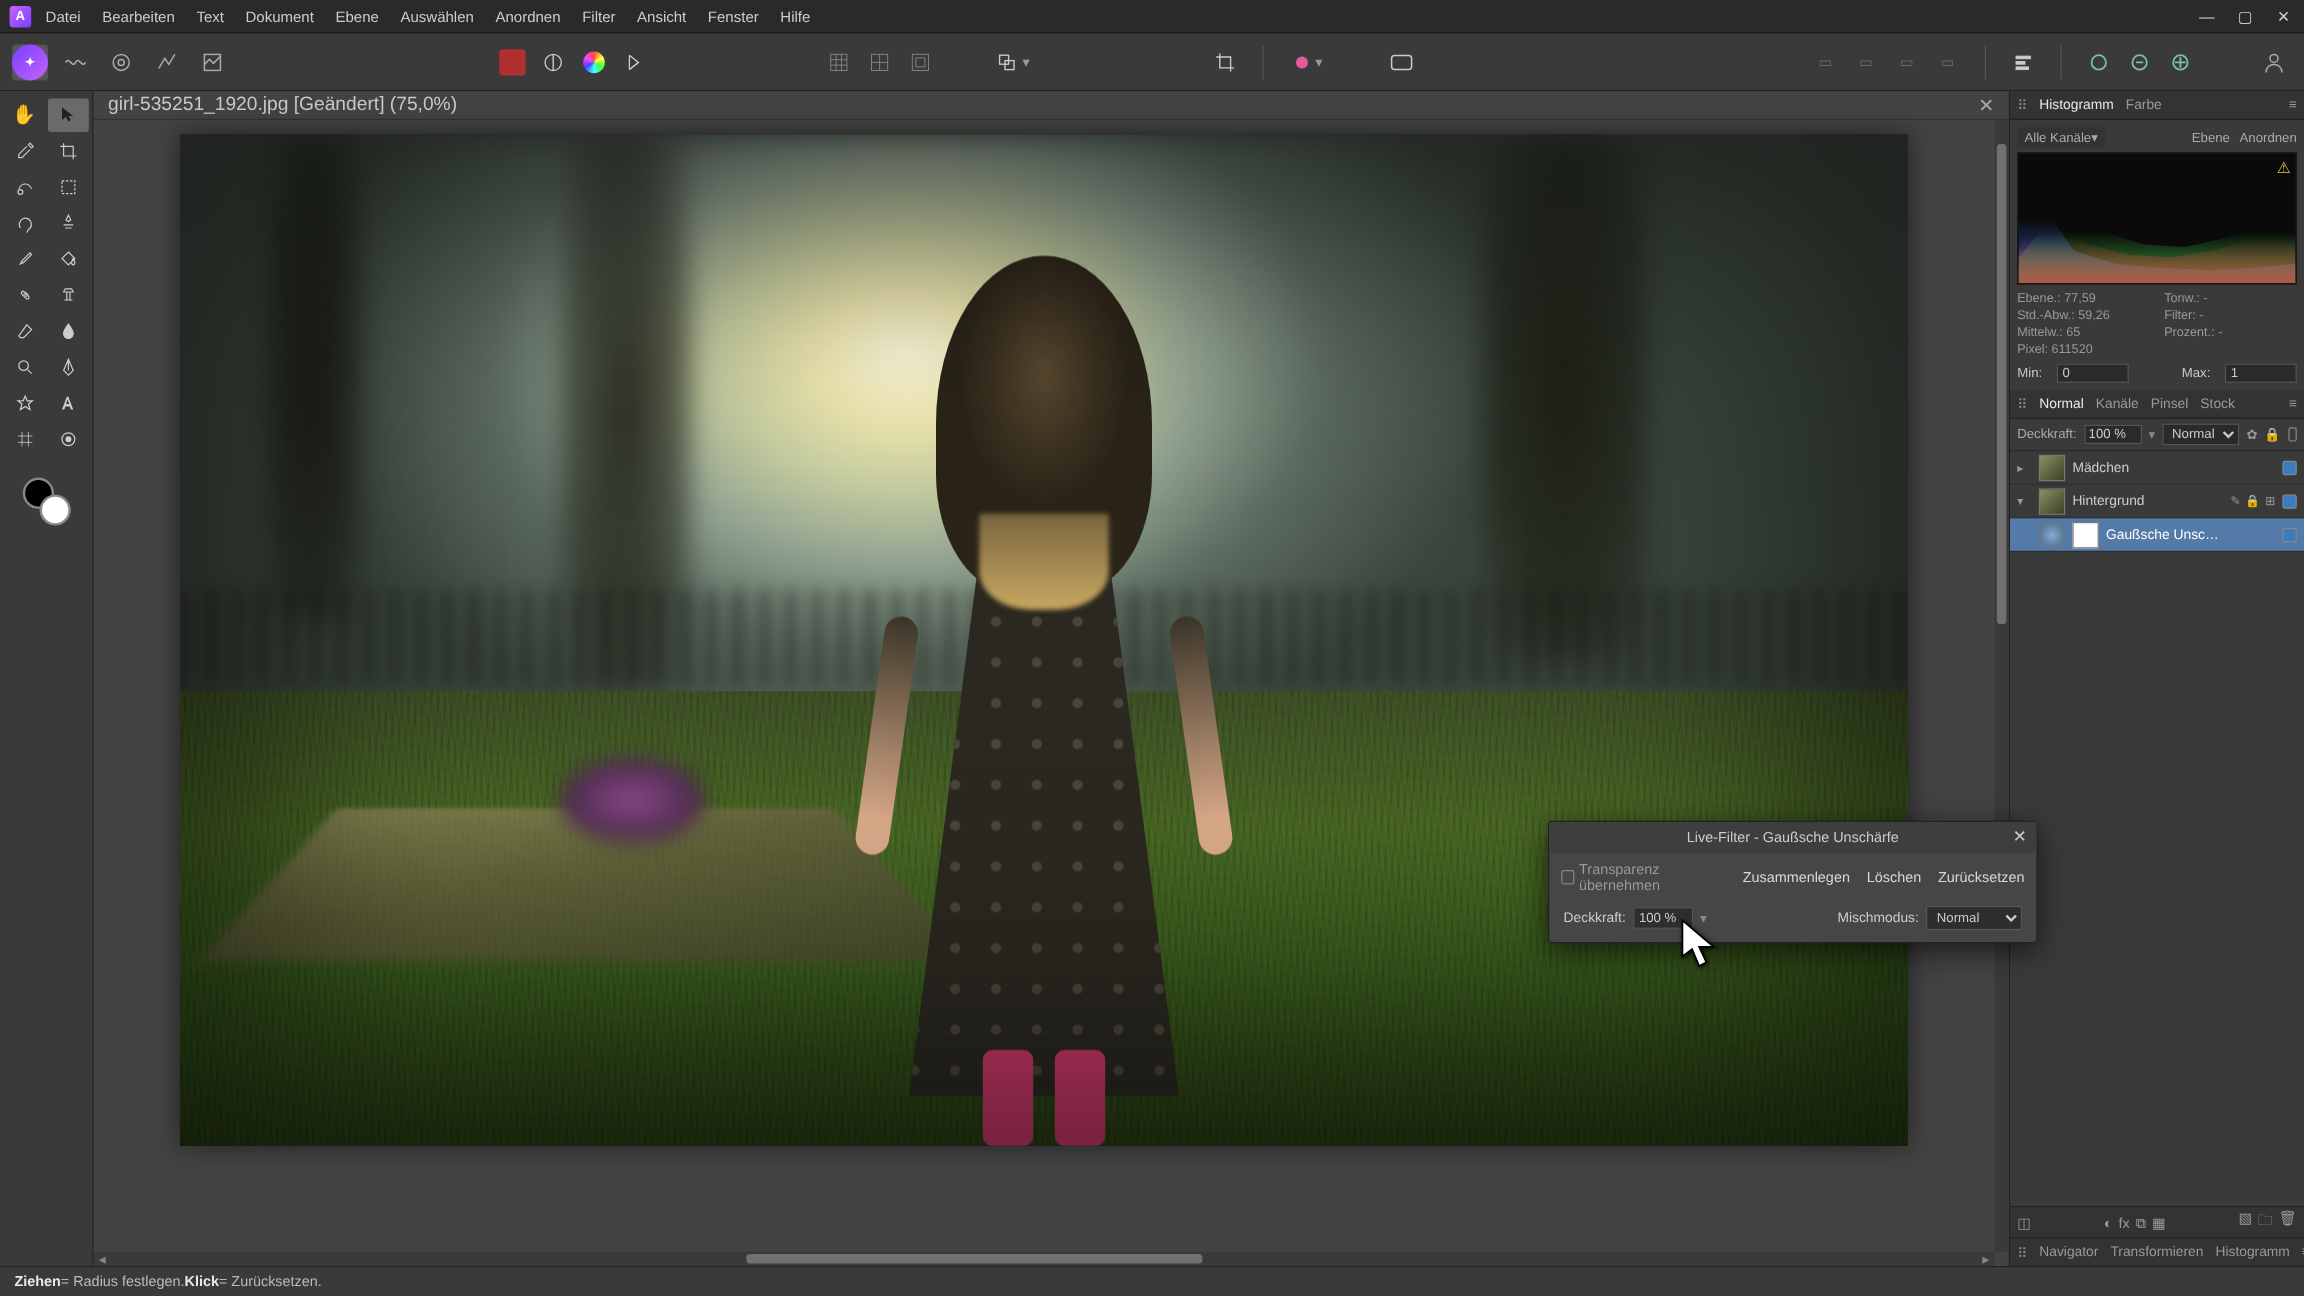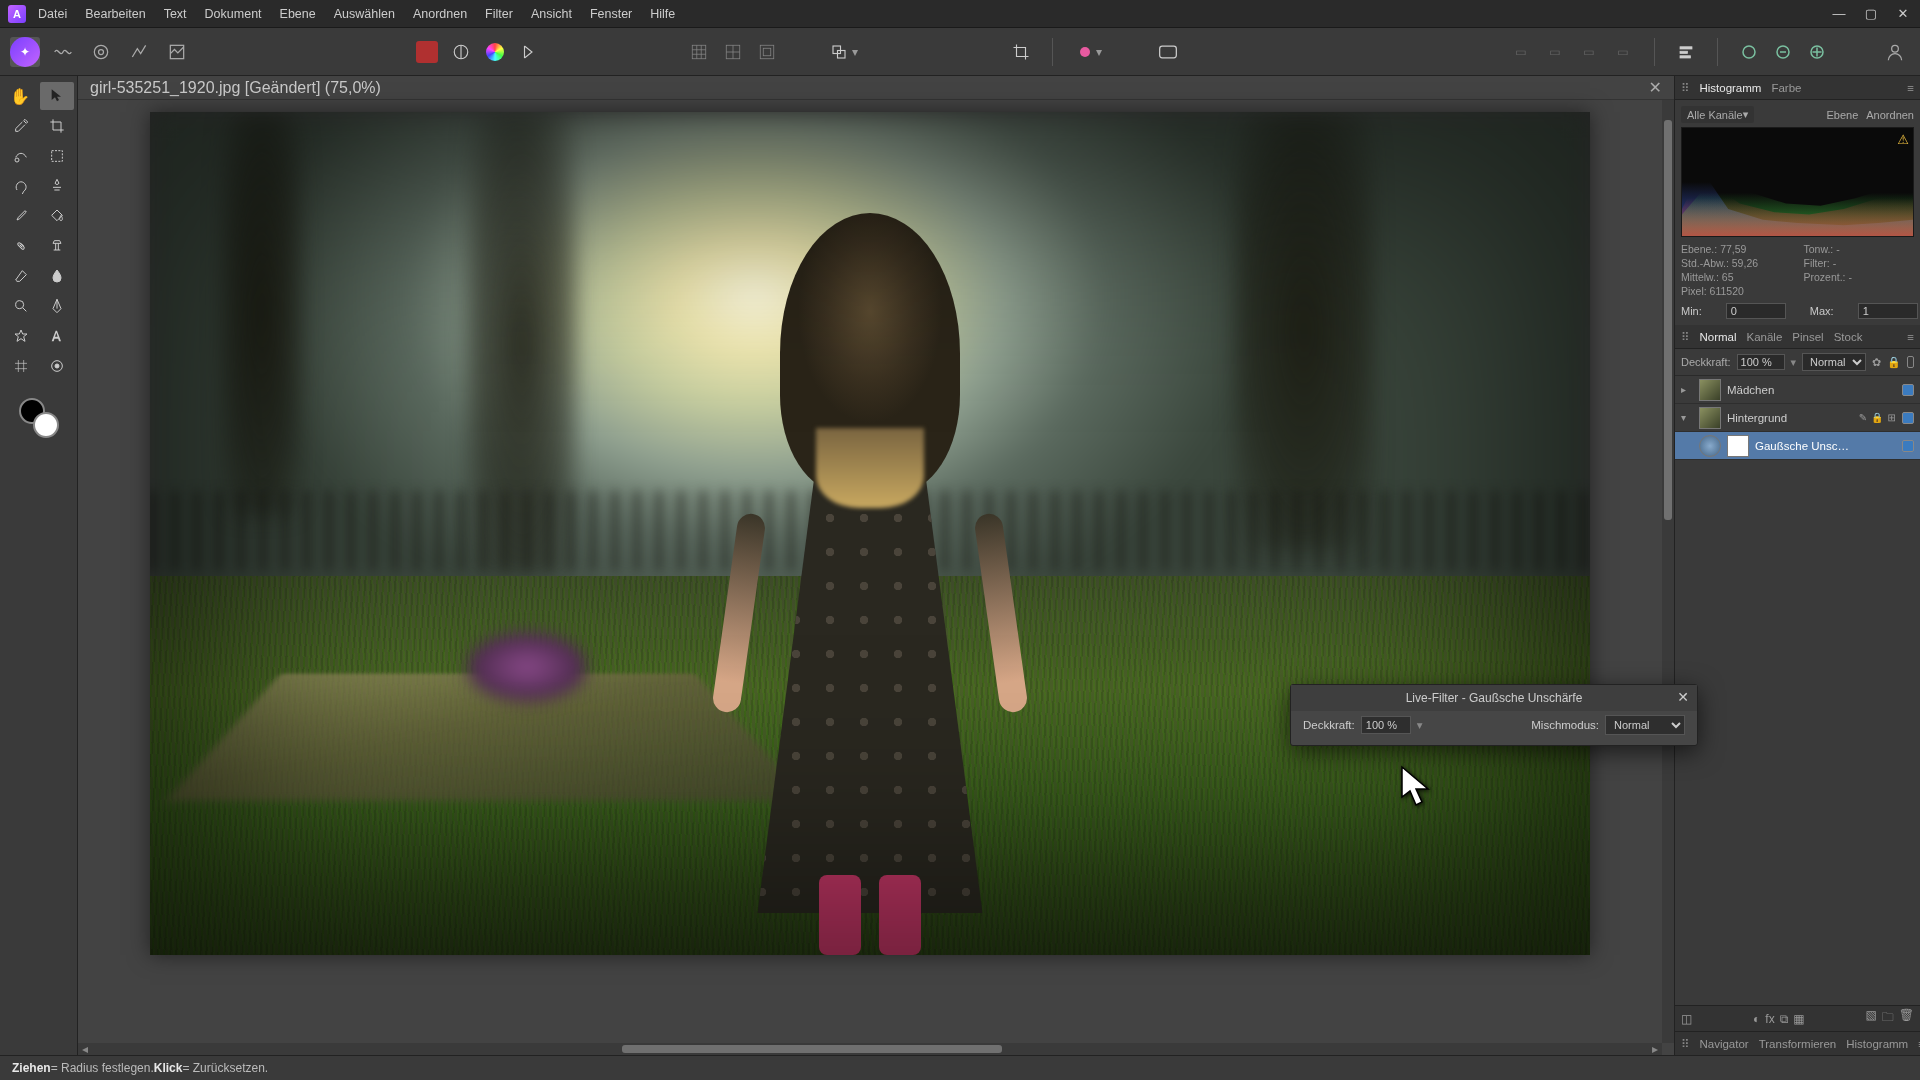--- a/index.html
+++ b/index.html
@@ -63,21 +63,21 @@
 .panel-tabs .menu-icn{margin-left:auto;color:#999}
 .histo-panel{padding:6px}
 .histo-row{display:flex;justify-content:space-between;align-items:center;font-size:11px;color:#aaa;margin-bottom:4px}
 .histo-sel{background:#333;padding:2px 6px;border-radius:2px;cursor:pointer;display:flex;align-items:center;gap:0}
 .histo-box{height:110px;background:#0a0a0a;border:1px solid #1a1a1a;position:relative;overflow:hidden}
 .histo-box .warn{position:absolute;top:4px;right:4px;color:#f0c040;font-size:13px}
 .h-red{position:absolute;bottom:0;left:0;right:0;height:100%;background:linear-gradient(to top,#d04040 0%,transparent 35%);clip-path:polygon(0 75%,8% 40%,15% 55%,25% 70%,40% 78%,55% 80%,70% 75%,85% 65%,100% 50%,100% 100%,0 100%);opacity:.8}
 .h-green{position:absolute;bottom:0;left:0;right:0;height:100%;background:linear-gradient(to top,#40c040 0%,transparent 40%);clip-path:polygon(0 80%,10% 55%,20% 45%,30% 60%,45% 70%,60% 72%,75% 65%,90% 55%,100% 48%,100% 100%,0 100%);opacity:.8}
 .h-blue{position:absolute;bottom:0;left:0;right:0;height:100%;background:linear-gradient(to top,#4060e0 0%,transparent 50%);clip-path:polygon(0 30%,5% 20%,12% 50%,20% 75%,35% 85%,50% 88%,70% 90%,85% 88%,100% 85%,100% 100%,0 100%);opacity:.85}
 .histo-stats{font-size:10.5px;color:#999;display:grid;grid-template-columns:1fr 1fr;gap:2px 12px;margin-top:6px}
-.histo-minmax{display:flex;gap:24px;margin-top:6px;font-size:11px;align-items:center}
+.histo-minmax{display:flex;gap:12px;margin-top:6px;font-size:11px;align-items:center}
 .histo-minmax input{width:60px;background:#2a2a2a;border:1px solid #555;color:#ccc;padding:1px 4px;font-size:11px}
 .layers-head{display:flex;align-items:center;gap:6px;padding:4px 6px;font-size:11px;color:#aaa;border-bottom:1px solid #2a2a2a}
 .layers-head input{width:48px;background:#2a2a2a;border:1px solid #555;color:#ccc;padding:1px 3px;font-size:11px}
 .layers-head select{background:#2a2a2a;border:1px solid #555;color:#ccc;padding:1px 3px;font-size:11px}
 .layer-list{flex:0 0 auto}
 .layer{display:flex;align-items:center;height:28px;padding:0 6px;gap:6px;border-bottom:1px solid #2e2e2e;font-size:11.5px;cursor:pointer}
 .layer.sel{background:#547aa8}
 .layer.sel .lname{color:#fff}
 .layer .vis{width:12px;color:#999;font-size:10px}
 .layer .thumb{width:22px;height:22px;background:#555;border:1px solid #777;background-size:cover}
@@ -541,20 +541,29 @@
     <span> = Radius festlegen. </span>
   <b>Klick</b>
     <span> = Zurücksetzen.</span>
 </div>
 
 <div class="dialog">
   <div class="dlg-title">
     <span>Live-Filter - Gaußsche Unschärfe</span>
     <span class="x">✕</span>
   </div>
+  <div class="dlg-row1">
+    <label>
+        <span class="chk-empty"></span>
+        <span style="color:#999">Transparenz übernehmen</span>
+      </label>
+    <span class="dlg-link">Zusammenlegen</span>
+    <span class="dlg-link">Löschen</span>
+    <span class="dlg-link">Zurücksetzen</span>
+  </div>
   <div class="dlg-foot">
     <span>Deckkraft:</span>
     <input style="width: 50px;" value="100 %">
     <span style="color:#888">▾</span>
     <div class="sp"></div>
     <span>Mischmodus:</span>
     <select style="width:80px"><option>Normal</option></select>
   </div>
 </div>
 

